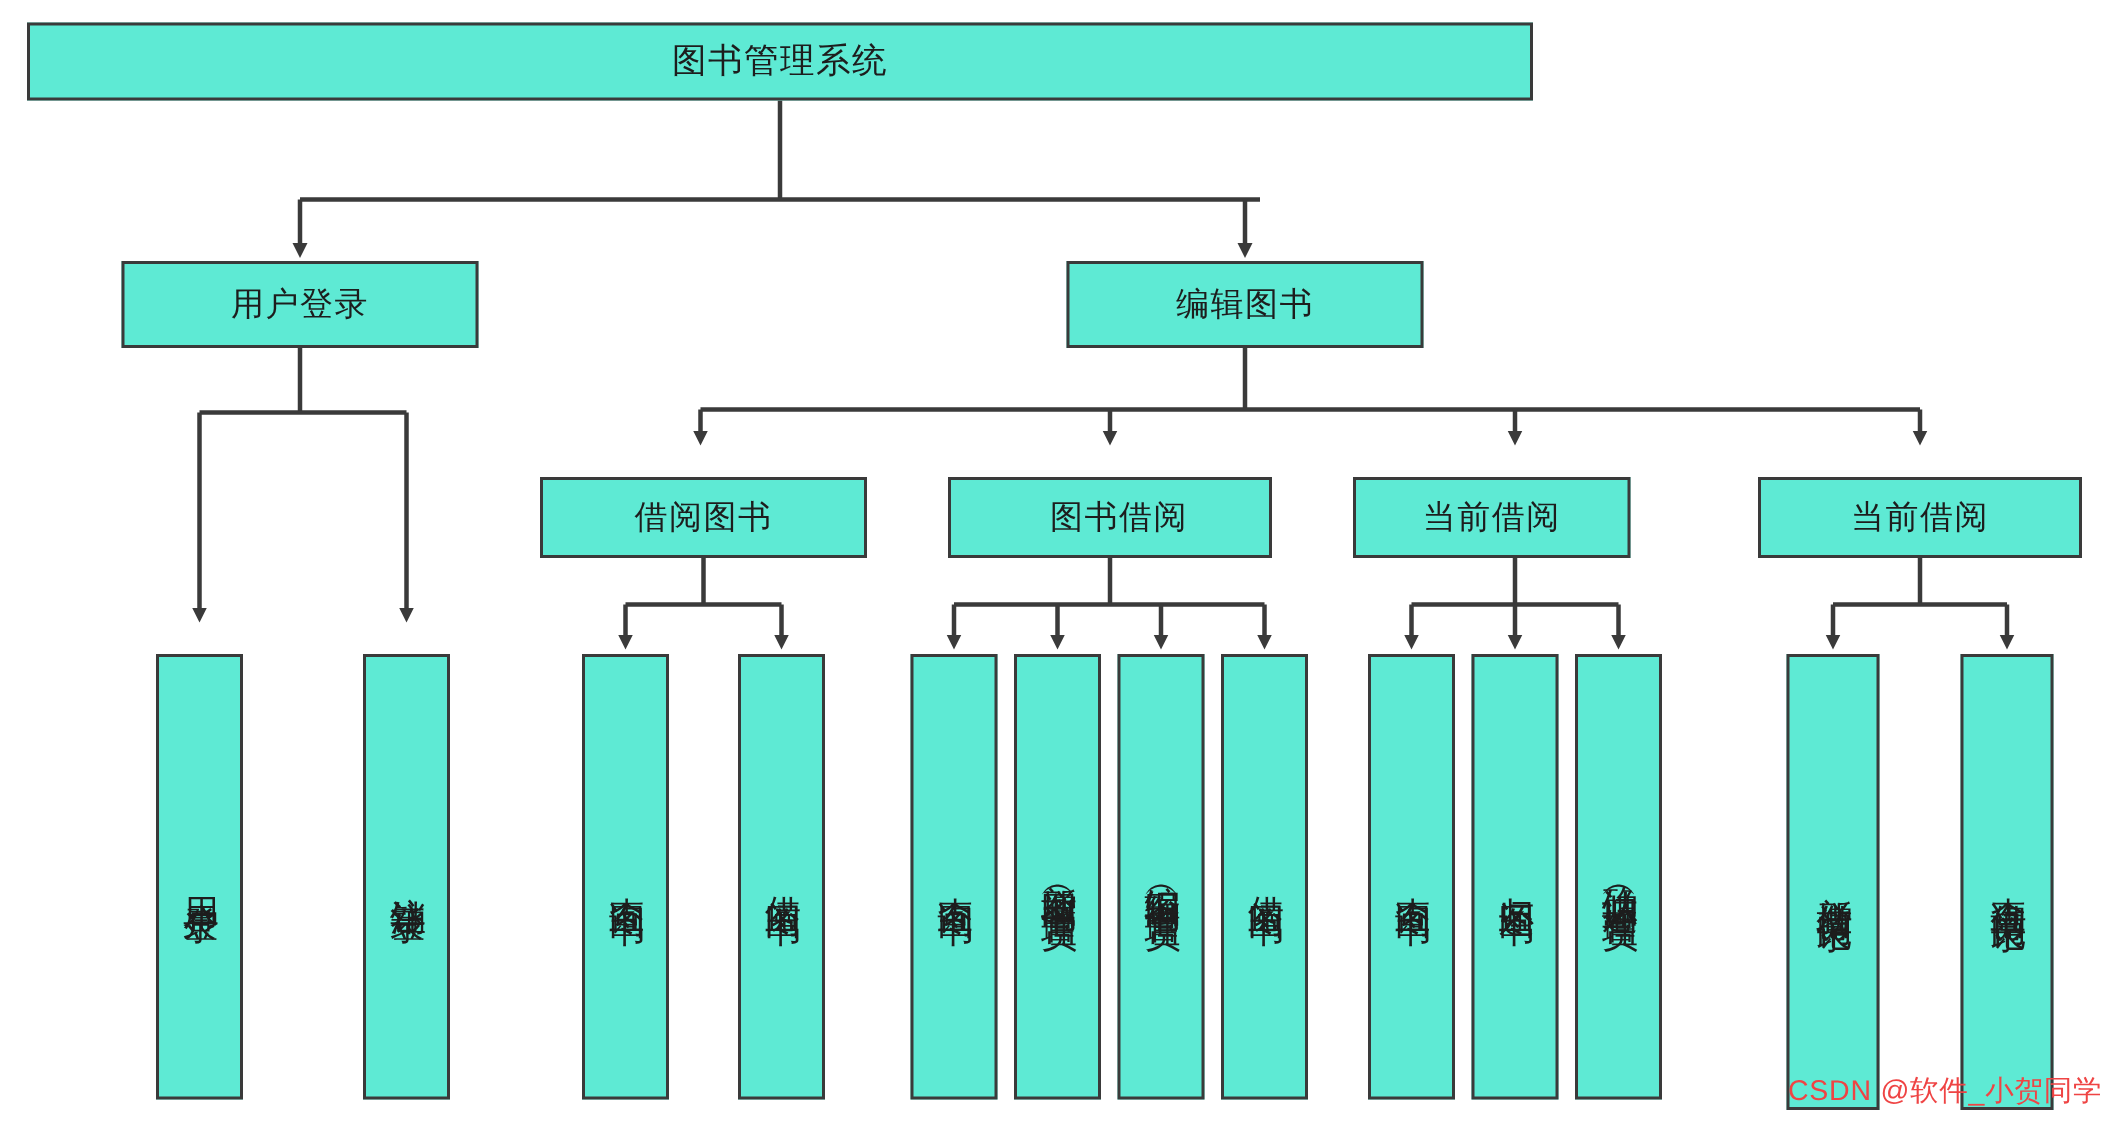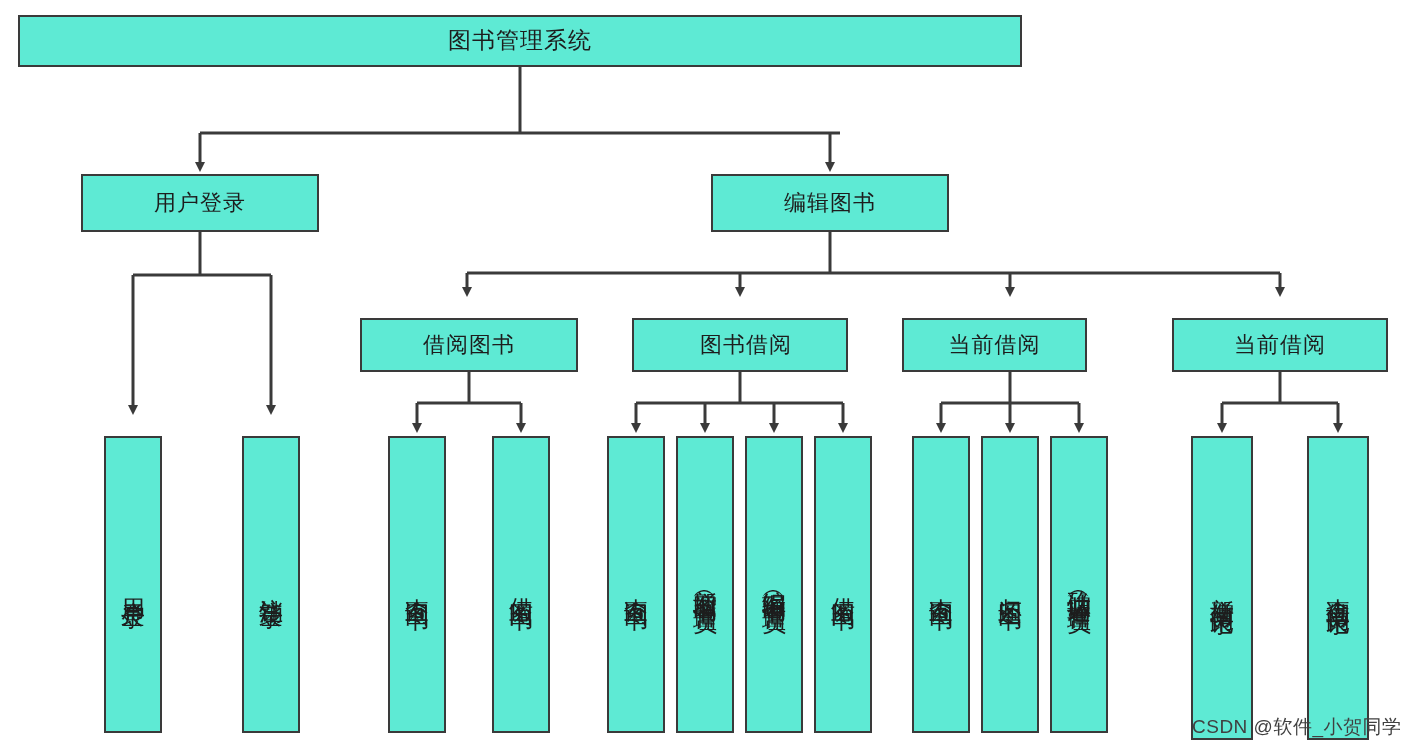--- a/index.html
+++ b/index.html
@@ -51,21 +51,21 @@
   .node.vert .vlabel {
     writing-mode: vertical-rl;
     text-orientation: upright;
     white-space: nowrap;
   }
   .node.title {
     font-size: 23px;
   }
   .watermark {
     position: absolute;
-    color: #404040;
+    color: #ef4444;
     font-size: 19px;
     letter-spacing: 0.5px;
     white-space: nowrap;
     user-select: none;
     text-align: center;
   }
 </style>
 </head>
 <body>
 

